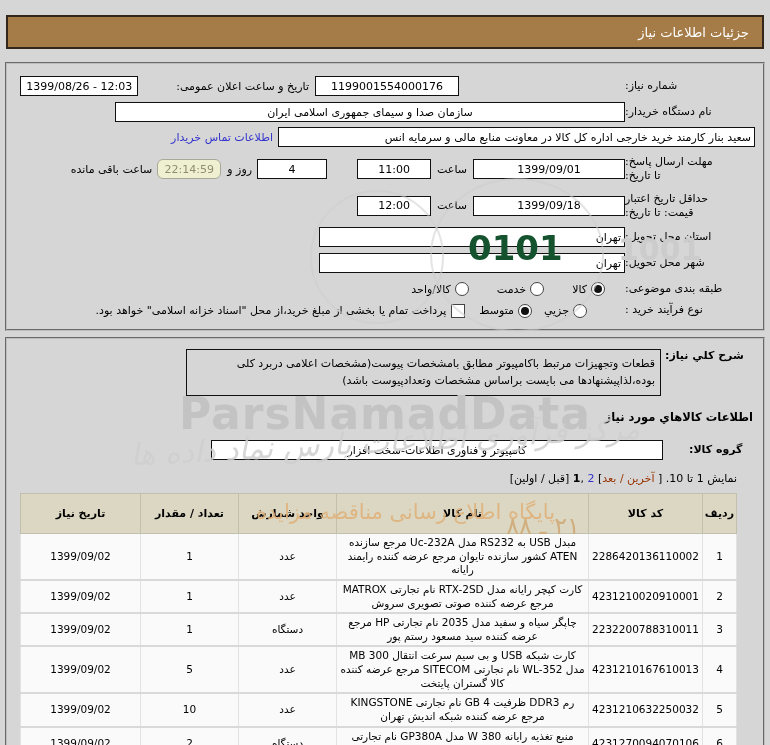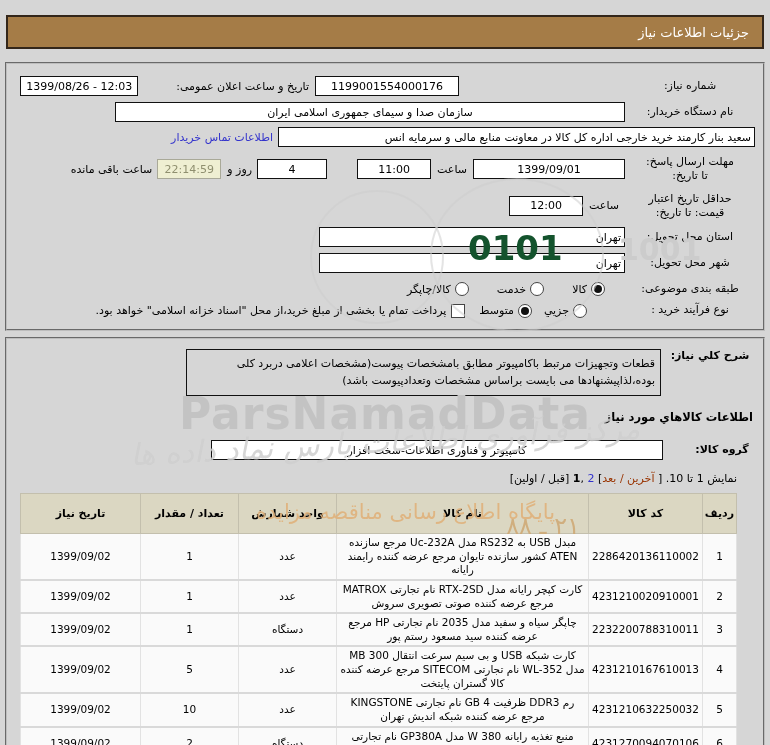--- a/index.html
+++ b/index.html
@@ -13,21 +13,21 @@
     position:absolute;top:15px;right:6px;left:6px;height:30px;
     background:#a57c47;border:2px solid #33261a;color:#fff;
     display:flex;align-items:center;padding:0 13px;font-size:13px;
   }
   
   .panel{position:absolute;right:5px;left:5px;border:2px groove #bdbdbd;}
   .panel1{top:62px;height:265px;}
   .panel2{top:337px;height:500px;}
   
   .frow{display:flex;align-items:center;padding:0 8px;}
-  .flabel{width:130px;flex-shrink:0;text-align:center;line-height:1.3;}
+  .flabel{width:130px;flex-shrink:0;text-align:left;line-height:1.3;}
   .ilabel{white-space:nowrap;}
   .tb{
     height:20px;border:1px solid #111;background:#fff;color:#000;
     font-family:"DejaVu Sans",sans-serif;font-size:11px;padding:0 3px;
     box-sizing:border-box;flex-shrink:0;
   }
   .tb.c{text-align:center;}
   .tb.r{text-align:right;}
   .cdown{background:#efefd2;border:1px solid #a9a998;color:#8f8f6f;text-align:center;}
   a.link{color:#3333cc;text-decoration:none;cursor:pointer;}
@@ -107,29 +107,30 @@
   <div class="frow" style="margin-top:8px">
     <div class="flabel">
       <span>مهلت ارسال پاسخ:</span><br>
       <span>تا تاریخ:</span>
     </div>
     <input class="tb c" dir="ltr" readonly="" style="width: 152px;" value="1399/09/01">
     <span class="ilabel" style="margin-right:6px">ساعت</span>
     <input class="tb c" dir="ltr" readonly="" style="width: 74px; margin-right: 6px;" value="11:00">
     <input class="tb c" dir="ltr" readonly="" style="width: 70px; margin-right: 30px;" value="4">
     <span class="ilabel" style="margin-right:5px">روز و</span>
-    <input class="tb cdown" dir="ltr" readonly="" style="width: 64px; margin-right: 6px;" value="22:14:59">
+    <input class="tb cdown" dir="ltr" readonly="" style="width: 64px; margin-right: 6px; border-radius: 6px;" value="22:14:59">
     <span class="ilabel" style="margin-right:5px">ساعت باقی مانده</span>
   </div>
 
   <div class="frow" style="margin-top:8px">
     <div class="flabel">
       <span>حداقل تاریخ اعتبار</span><br>
       <span>قیمت: تا تاریخ:</span>
     </div>
+    <input class="tb c" dir="ltr" readonly="" style="width: 152px;" value="1399/09/18">
     <span class="ilabel" style="margin-right:6px">ساعت</span>
     <input class="tb c" dir="ltr" readonly="" style="width: 74px; margin-right: 6px;" value="12:00">
   </div>
 
   <div class="frow" style="margin-top:7px">
     <div class="flabel">استان محل تحویل:</div>
     <input class="tb r" readonly="" style="width: 306px;" value="تهران">
   </div>
 
   <div class="frow" style="margin-top:6px">
@@ -143,21 +144,21 @@
         <span class="opt">
           <span class="radio on"></span>
           <span>کالا</span>
         </span>
         <span class="opt">
           <span class="radio"></span>
           <span>خدمت</span>
         </span>
         <span class="opt">
           <span class="radio"></span>
-          <span>کالا/چاپگر</span>
+          <span>کالا/واحد</span>
         </span>
       </div>
   </div>
 
   <div class="frow" style="margin-top:7px">
     <div class="flabel">نوع فرآیند خرید :</div>
     <div style="display:flex;gap:12px;margin-right:38px">
         <span class="opt">
           <span class="radio"></span>
           <span>جزیي</span>

